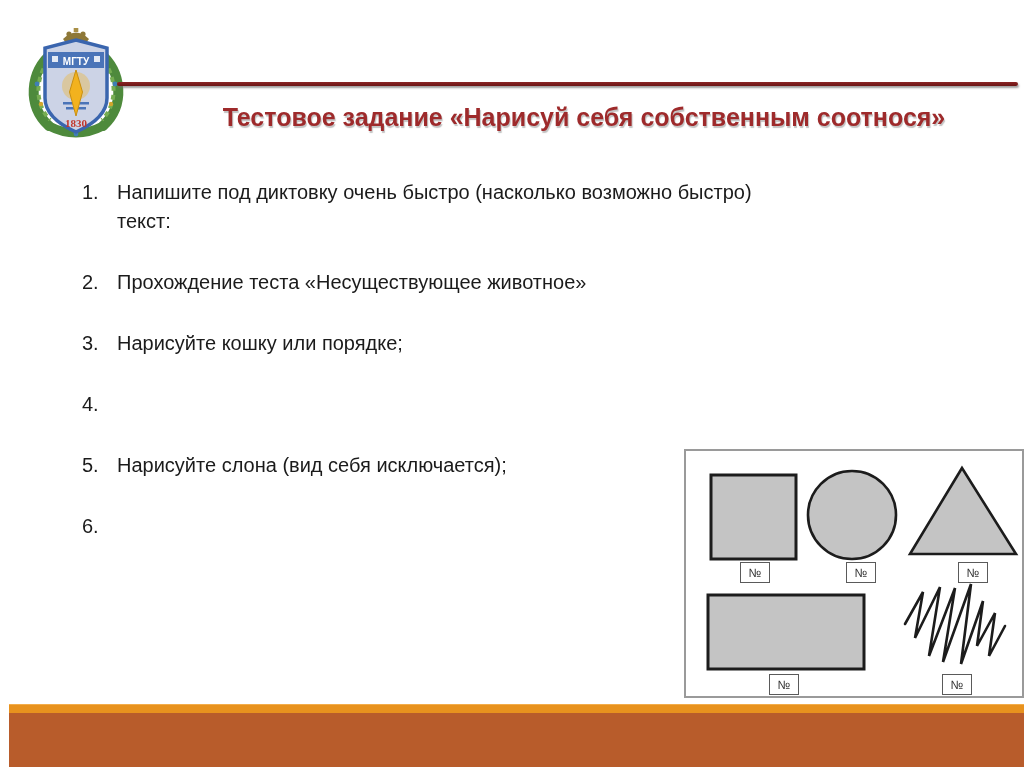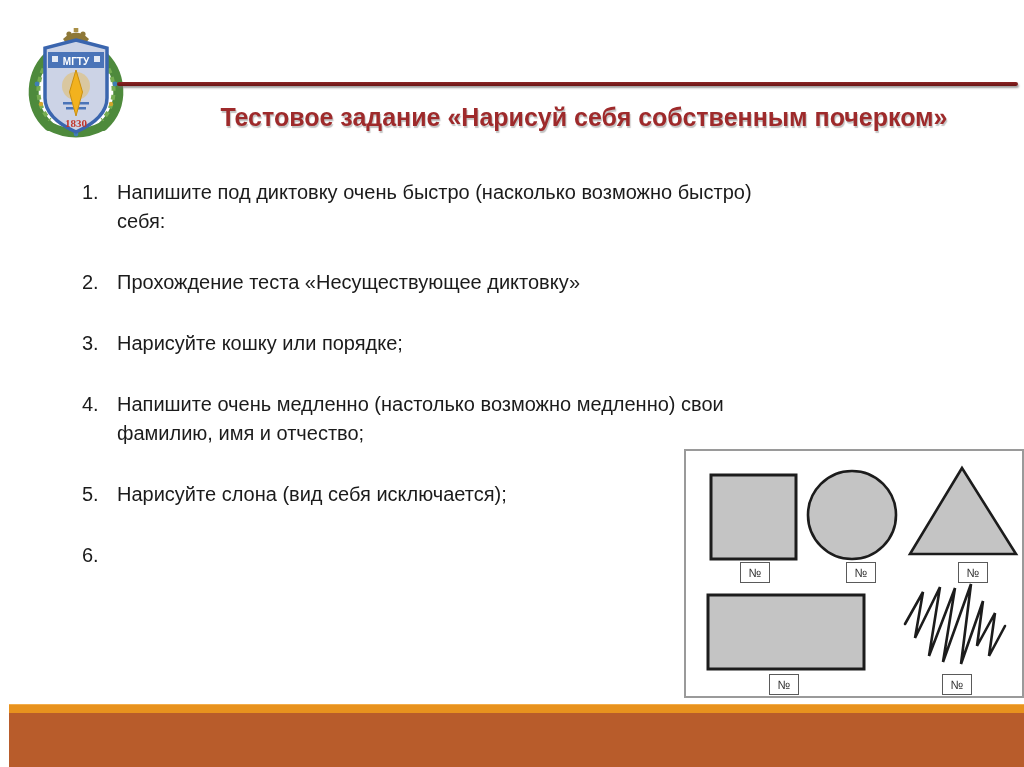--- a/index.html
+++ b/index.html
@@ -127,40 +127,38 @@
     <rect x="43" y="81" width="20" height="2.5" fill="#4a74b8"></rect>
 
     <circle cx="53" cy="60" r="14" fill="#f2b21e" opacity="0.35"></circle>
     <polygon points="53,44 59.5,66 53,90 46.5,66" fill="#f2b21e" stroke="#c98f10" stroke-width="1"></polygon>
 
     <text x="53" y="101" font-size="11" font-weight="bold" fill="#c1352a" text-anchor="middle" font-family="Liberation Serif, serif">1830</text>
   </svg>
 
   <div class="top-line"></div>
 
-  <div class="title">Тестовое задание «Нарисуй себя собственным почерком»</div>
+  <div class="title">Тестовое задание «Нарисуй себя собственным соотнося»</div>
 
   <ol class="task-list">
     <li class="task-item">
       <span class="num">1.</span>
       <span class="txt">Напишите под диктовку очень быстро (насколько возможно быстро)
-себя:</span>
+текст:</span>
     </li>
     <li class="task-item">
       <span class="num">2.</span>
-      <span class="txt">Прохождение теста «Несуществующее диктовку»</span>
+      <span class="txt">Прохождение теста «Несуществующее животное»</span>
     </li>
     <li class="task-item">
       <span class="num">3.</span>
       <span class="txt">Нарисуйте кошку или порядке;</span>
     </li>
     <li class="task-item">
       <span class="num">4.</span>
-      <span class="txt">Напишите очень медленно (настолько возможно медленно) свои
-фамилию,  имя и отчество;</span>
     </li>
     <li class="task-item">
       <span class="num">5.</span>
       <span class="txt">Нарисуйте слона (вид себя исключается);</span>
     </li>
     <li class="task-item">
       <span class="num">6.</span>
     </li>
   </ol>
 

